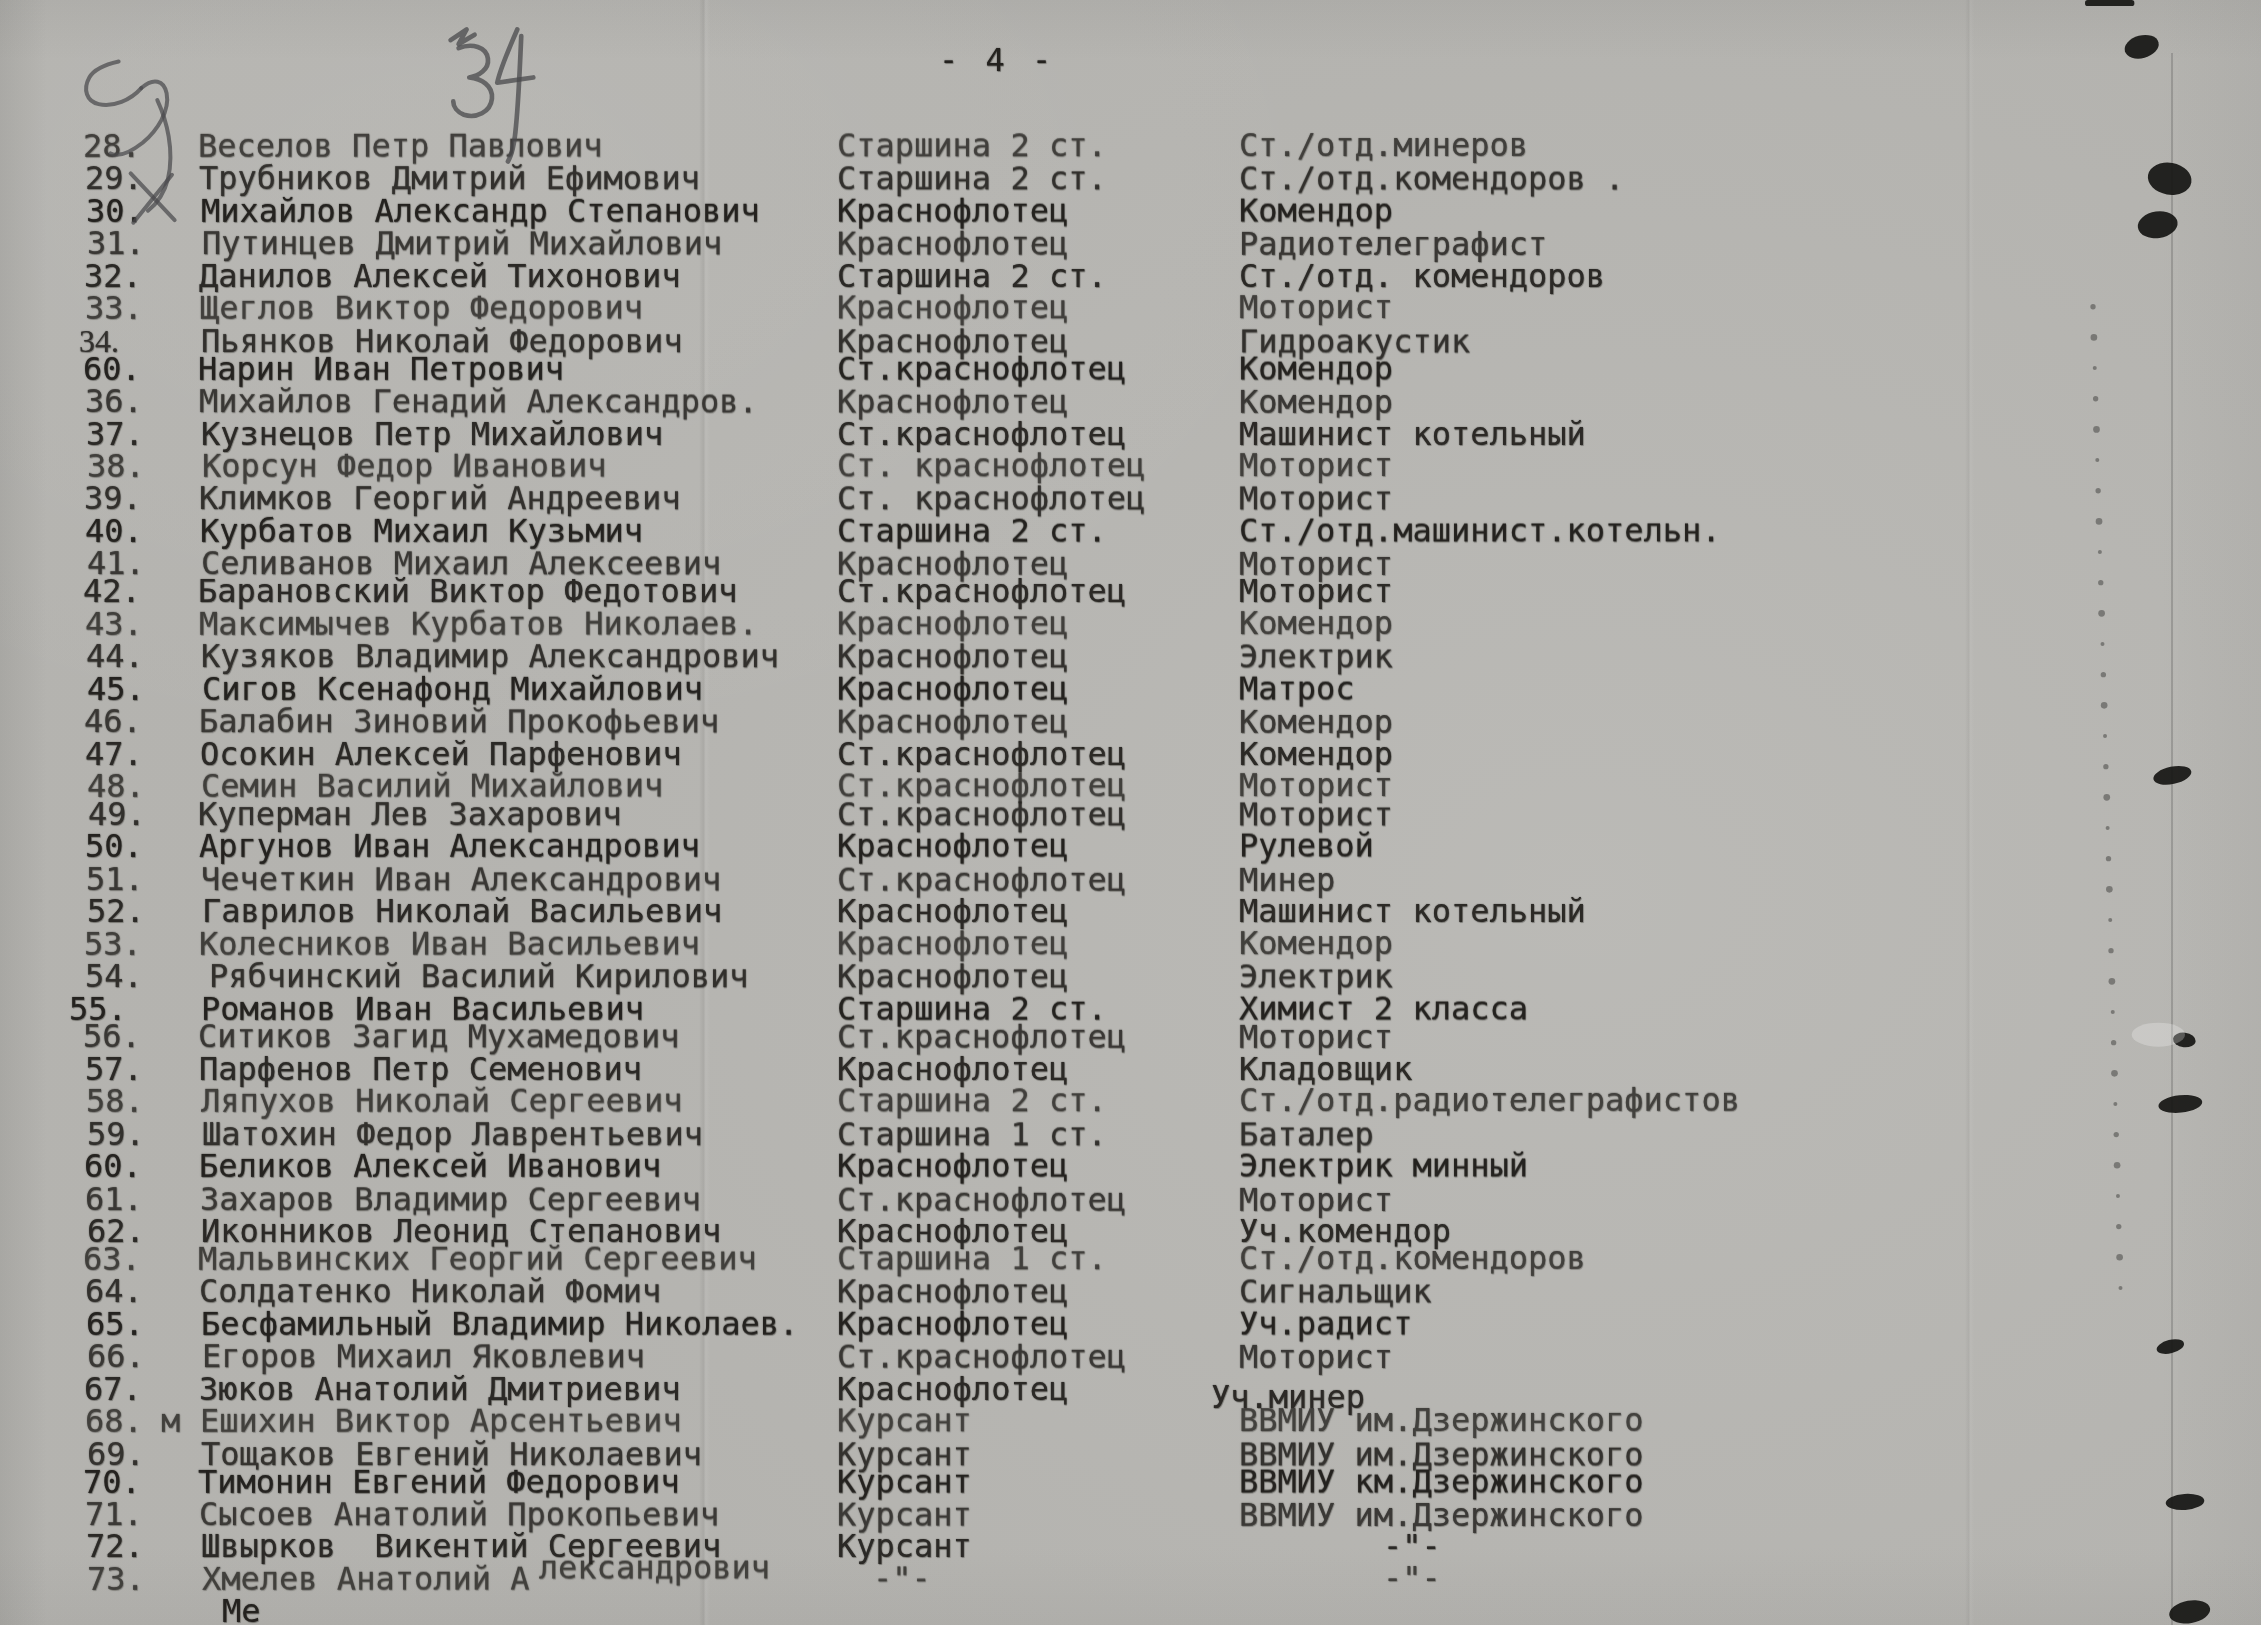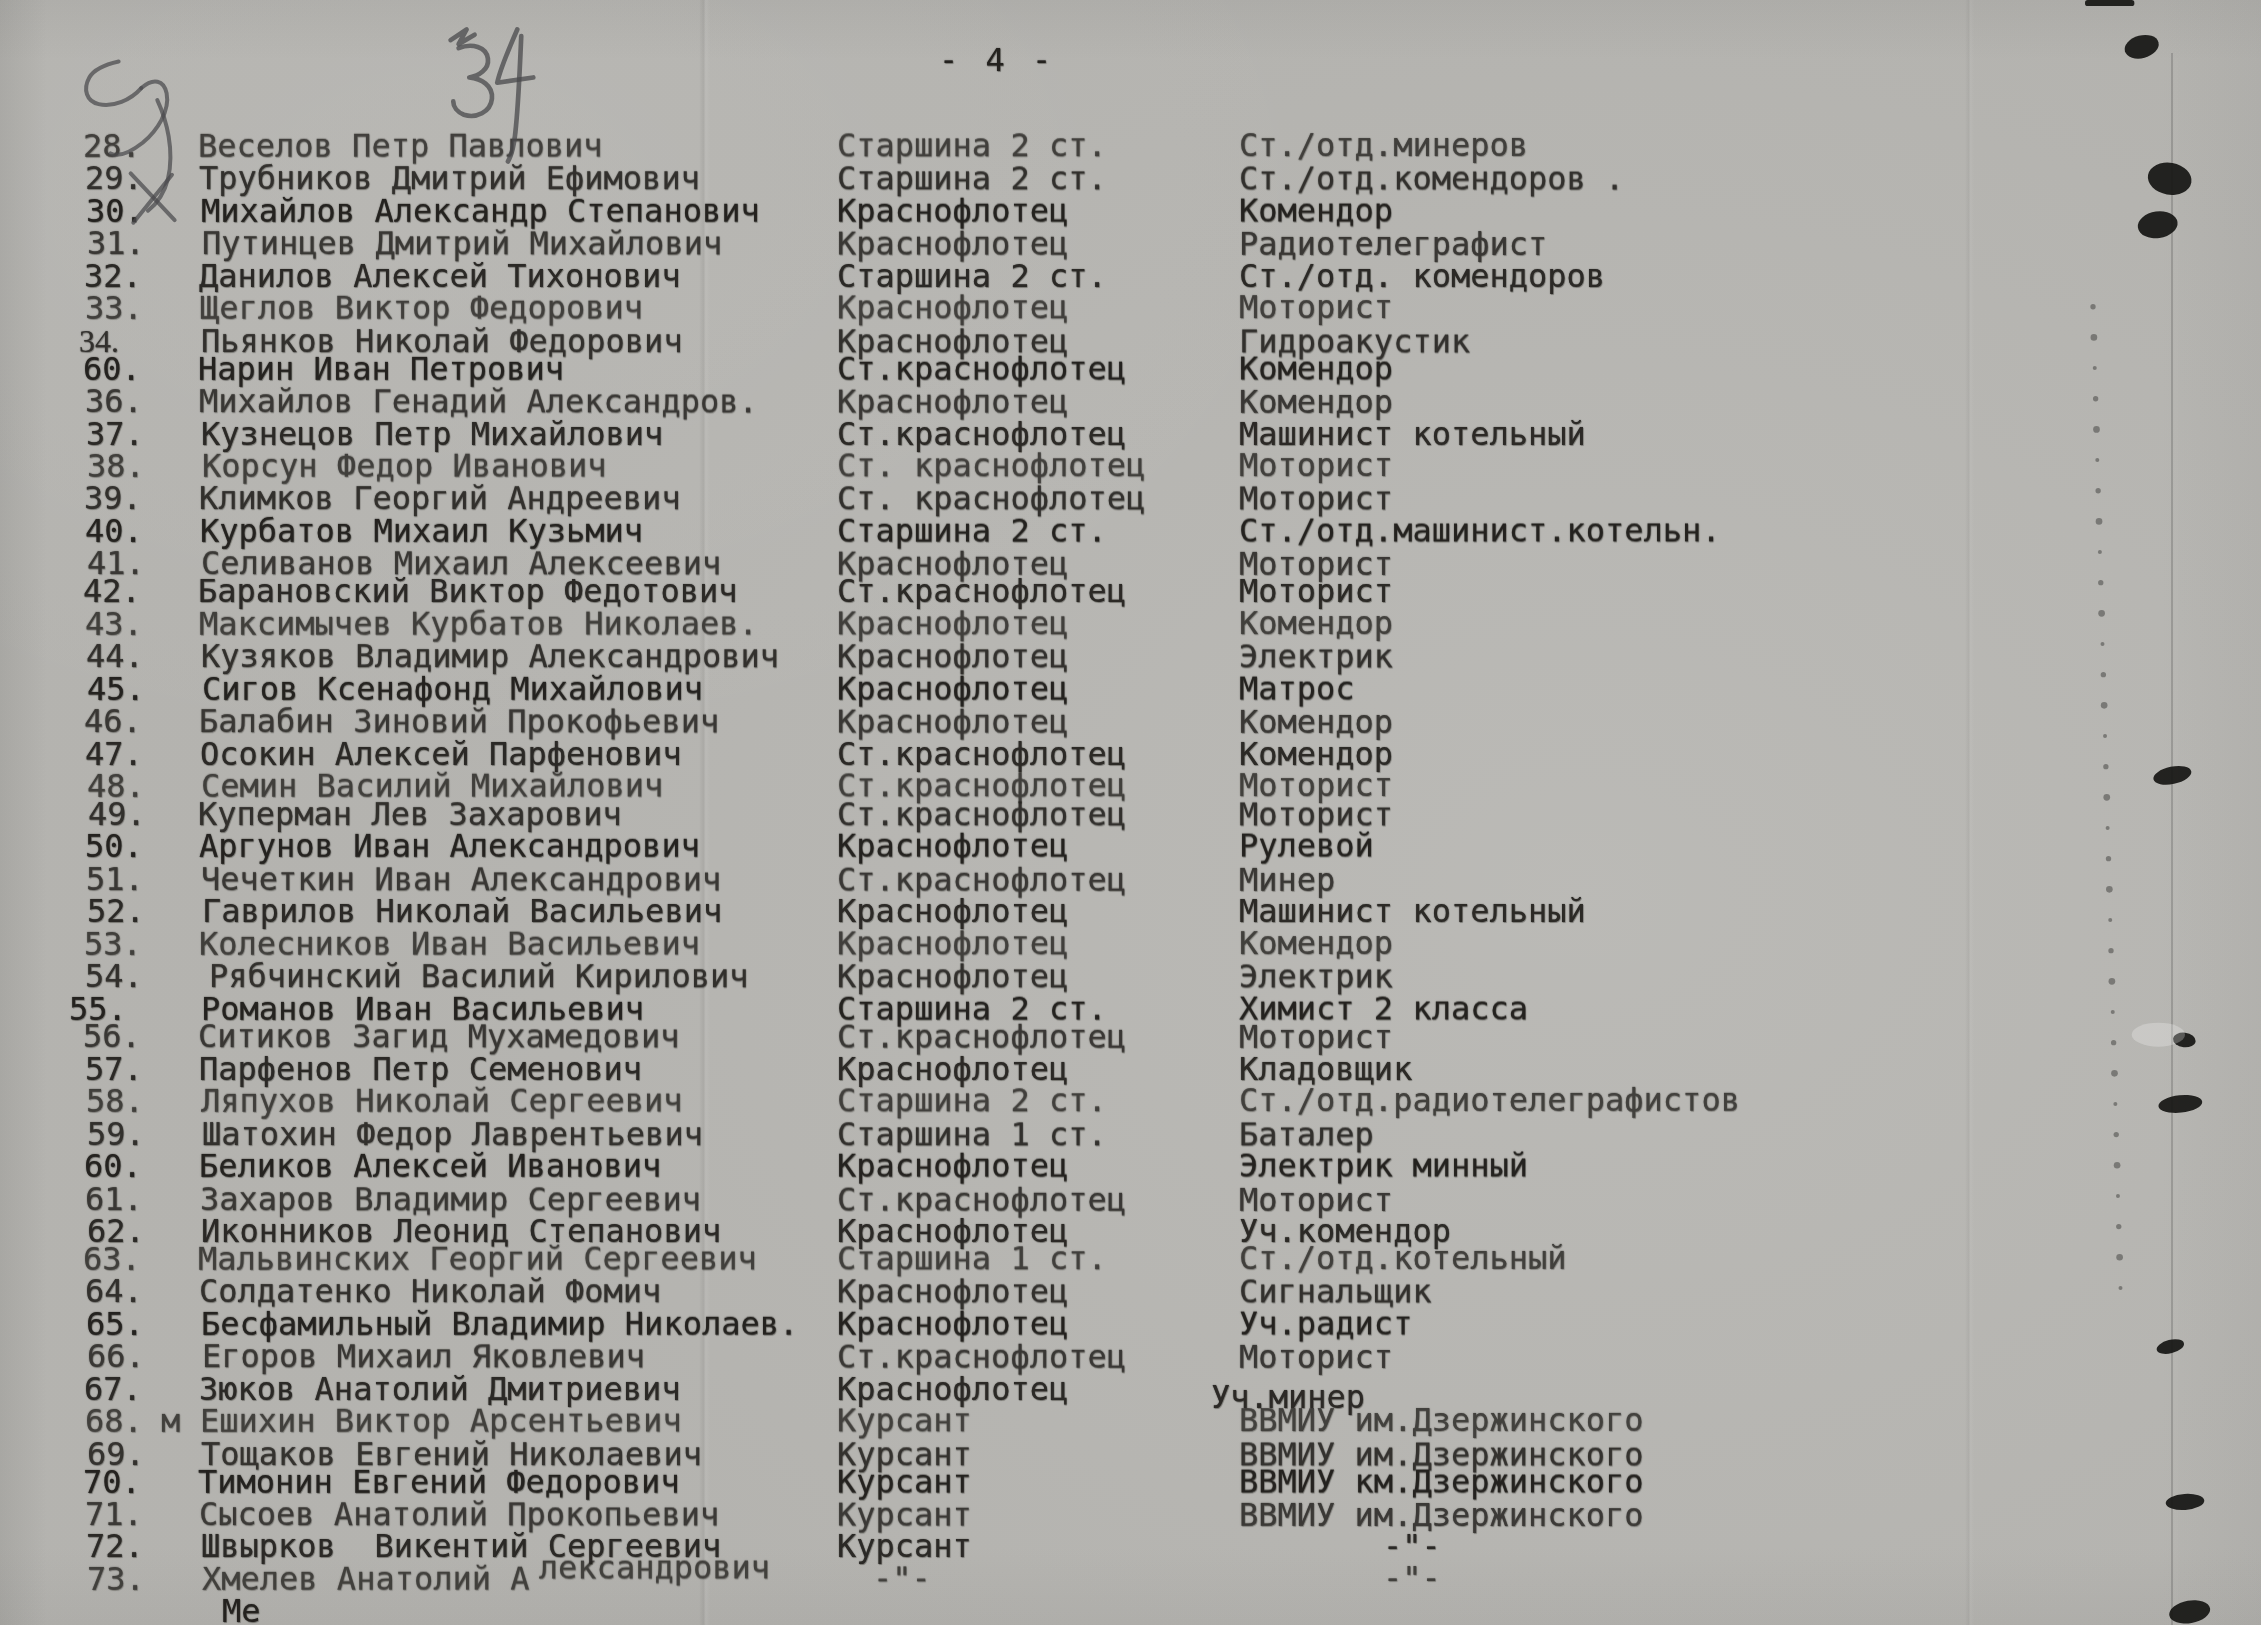--- a/index.html
+++ b/index.html
@@ -79,21 +79,21 @@
       <div class="typed row" style="top: 928px; left: 0px; opacity: 0.8; transform: rotate(-0.04deg);"><span class="num" style="left: 84px;">53.</span><span class="name" style="left: 199px;">Колесников Иван Васильевич</span><span class="rank" style="left: 837px;">Краснофлотец</span><span class="spec" style="left: 1239px;">Комендор</span></div>
       <div class="typed row" style="top: 960px; left: 0px; opacity: 0.9; transform: rotate(0.02deg);"><span class="num" style="left: 85px;">54.</span><span class="name" style="left: 209px;">Рябчинский Василий Кирилович</span><span class="rank" style="left: 837px;">Краснофлотец</span><span class="spec" style="left: 1239px;">Электрик</span></div>
       <div class="typed row" style="top: 993px; left: 0px; opacity: 1; transform: rotate(-0.02deg);"><span class="num" style="left: 69px;">55.</span><span class="name" style="left: 201px;">Романов Иван Васильевич</span><span class="rank" style="left: 837px;">Старшина 2 ст.</span><span class="spec" style="left: 1239px;">Химист 2 класса</span></div>
       <div class="typed row" style="top: 1020px; left: 0px; opacity: 0.85; transform: rotate(0.04deg);"><span class="num" style="left: 83px;">56.</span><span class="name" style="left: 198px;">Ситиков Загид Мухамедович</span><span class="rank" style="left: 837px;">Ст.краснофлотец</span><span class="spec" style="left: 1239px;">Моторист</span></div>
       <div class="typed row" style="top: 1053px; left: 0px; opacity: 0.95; transform: rotate(0deg);"><span class="num" style="left: 85px;">57.</span><span class="name" style="left: 199px;">Парфенов Петр Семенович</span><span class="rank" style="left: 837px;">Краснофлотец</span><span class="spec" style="left: 1239px;">Кладовщик</span></div>
       <div class="typed row" style="top: 1085px; left: 0px; opacity: 0.8; transform: rotate(-0.04deg);"><span class="num" style="left: 86px;">58.</span><span class="name" style="left: 201px;">Ляпухов Николай Сергеевич</span><span class="rank" style="left: 837px;">Старшина 2 ст.</span><span class="spec" style="left: 1239px; text-align: center;">Ст./отд.радиотелеграфистов</span></div>
       <div class="typed row" style="top: 1118px; left: 0px; opacity: 0.9; transform: rotate(0.02deg);"><span class="num" style="left: 87px;">59.</span><span class="name" style="left: 202px;">Шатохин Федор Лаврентьевич</span><span class="rank" style="left: 837px;">Старшина 1 ст.</span><span class="spec" style="left: 1239px;">Баталер</span></div>
       <div class="typed row" style="top: 1150px; left: 0px; opacity: 1; transform: rotate(-0.02deg);"><span class="num" style="left: 84px;">60.</span><span class="name" style="left: 199px;">Беликов Алексей Иванович</span><span class="rank" style="left: 837px;">Краснофлотец</span><span class="spec" style="left: 1239px;">Электрик минный</span></div>
       <div class="typed row" style="top: 1183px; left: 0px; opacity: 0.85; transform: rotate(0.04deg);"><span class="num" style="left: 85px;">61.</span><span class="name" style="left: 200px;">Захаров Владимир Сергеевич</span><span class="rank" style="left: 837px;">Ст.краснофлотец</span><span class="spec" style="left: 1239px;">Моторист</span></div>
       <div class="typed row" style="top: 1215px; left: 0px; opacity: 0.95; transform: rotate(0deg);"><span class="num" style="left: 87px;">62.</span><span class="name" style="left: 201px;">Иконников Леонид Степанович</span><span class="rank" style="left: 837px;">Краснофлотец</span><span class="spec" style="left: 1239px;">Уч.комендор</span></div>
-      <div class="typed row" style="top: 1243px; left: 0px; opacity: 0.8; transform: rotate(-0.04deg);"><span class="num" style="left: 83px;">63.</span><span class="name" style="left: 198px;">Мальвинских Георгий Сергеевич</span><span class="rank" style="left: 837px;">Старшина 1 ст.</span><span class="spec" style="left: 1239px;">Ст./отд.котельный</span></div>
+      <div class="typed row" style="top: 1243px; left: 0px; opacity: 0.8; transform: rotate(-0.04deg);"><span class="num" style="left: 83px;">63.</span><span class="name" style="left: 198px;">Мальвинских Георгий Сергеевич</span><span class="rank" style="left: 837px;">Старшина 1 ст.</span><span class="spec" style="left: 1239px;">Ст./отд.комендоров</span></div>
       <div class="typed row" style="top: 1275px; left: 0px; opacity: 0.9; transform: rotate(0.02deg);"><span class="num" style="left: 85px;">64.</span><span class="name" style="left: 199px;">Солдатенко Николай Фомич</span><span class="rank" style="left: 837px;">Краснофлотец</span><span class="spec" style="left: 1239px;">Сигнальщик</span></div>
       <div class="typed row" style="top: 1308px; left: 0px; opacity: 1; transform: rotate(-0.02deg);"><span class="num" style="left: 86px;">65.</span><span class="name" style="left: 201px;">Бесфамильный Владимир Николаев.</span><span class="rank" style="left: 837px;">Краснофлотец</span><span class="spec" style="left: 1239px;">Уч.радист</span></div>
       <div class="typed row" style="top: 1340px; left: 0px; opacity: 0.85; transform: rotate(0.04deg);"><span class="num" style="left: 87px;">66.</span><span class="name" style="left: 202px;">Егоров Михаил Яковлевич</span><span class="rank" style="left: 837px;">Ст.краснофлотец</span><span class="spec" style="left: 1239px;">Моторист</span></div>
       <div class="typed row" style="top: 1373px; left: 0px; opacity: 0.95; transform: rotate(0deg);"><span class="num" style="left: 84px;">67.</span><span class="name" style="left: 199px;">Зюков Анатолий Дмитриевич</span><span class="rank" style="left: 837px;">Краснофлотец</span><span class="spec" style="left: 1211px; margin-top: 8px;">Уч.минер</span></div>
       <div class="typed row" style="top: 1405px; left: 0px; opacity: 0.8; transform: rotate(-0.04deg);"><span class="num" style="left: 85px;">68.</span><span class="mark" style="left: 161px;">м</span><span class="name" style="left: 200px;">Ешихин Виктор Арсентьевич</span><span class="rank" style="left: 837px;">Курсант</span><span class="spec" style="left: 1239px;">ВВМИУ им.Дзержинского</span></div>
       <div class="typed row" style="top: 1438px; left: 0px; opacity: 0.9; transform: rotate(0.02deg);"><span class="num" style="left: 87px;">69.</span><span class="name" style="left: 201px;">Тощаков Евгений Николаевич</span><span class="rank" style="left: 837px;">Курсант</span><span class="spec" style="left: 1239px;">ВВМИУ им.Дзержинского</span></div>
       <div class="typed row" style="top: 1466px; left: 0px; opacity: 1; transform: rotate(-0.02deg);"><span class="num" style="left: 83px;">70.</span><span class="name" style="left: 198px;">Тимонин Евгений Федорович</span><span class="rank" style="left: 837px;">Курсант</span><span class="spec" style="left: 1239px;">ВВМИУ км.Дзержинского</span></div>
       <div class="typed row" style="top: 1498px; left: 0px; opacity: 0.85; transform: rotate(0.04deg);"><span class="num" style="left: 85px;">71.</span><span class="name" style="left: 199px;">Сысоев Анатолий Прокопьевич</span><span class="rank" style="left: 837px;">Курсант</span><span class="spec" style="left: 1239px;">ВВМИУ им.Дзержинского</span></div>
       <div class="typed row" style="top: 1530px; left: 0px; opacity: 0.95; transform: rotate(0deg);"><span class="num" style="left: 86px;">72.</span><span class="name" style="left: 201px;">Швырков  Викентий Сергеевич</span><span class="rank" style="left: 837px;">Курсант</span><span class="spec" style="left: 1383px;">-"-</span></div>
       <div class="typed row" style="top: 1563px; left: 0px; opacity: 0.8; transform: rotate(-0.04deg);"><span class="num" style="left: 87px;">73.</span><span class="name" style="left: 202px;">Хмелев Анатолий А<span class="raised">лександрович</span></span><span class="rank" style="left: 873px;">-"-</span><span class="spec" style="left: 1383px;">-"-</span></div>

